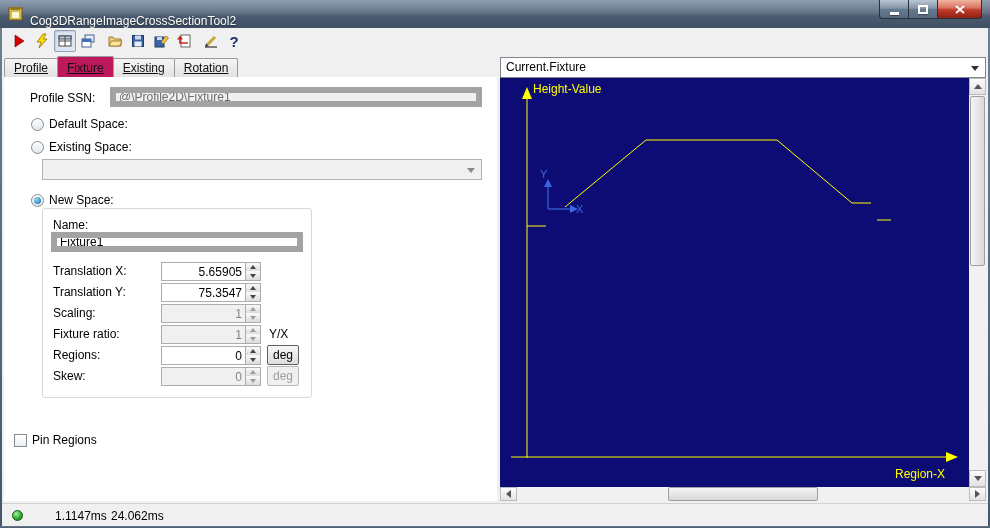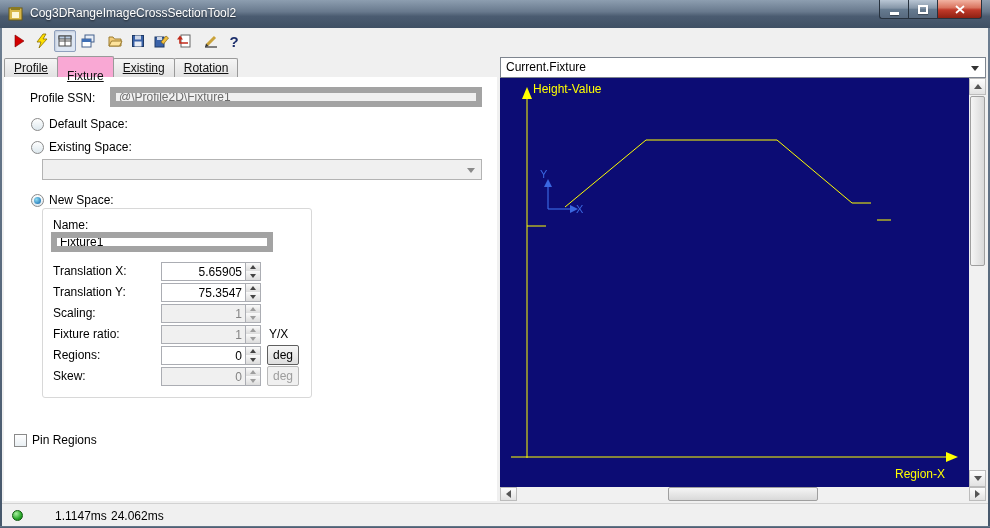--- a/index.html
+++ b/index.html
@@ -7,21 +7,21 @@
   #window {
     position:relative; width:990px; height:528px; overflow:hidden;
     background:#f0f0f0; font-family:"Liberation Sans", sans-serif; font-size:12px; color:#000;
   }
   
   .titlebar {
     position:absolute; left:0; top:0; width:990px; height:28px;
     background:linear-gradient(180deg,#8d9eb0 0%,#68798d 42%,#4b5c71 58%,#3f5064 100%);
   }
   .appicon { position:absolute; left:8px; top:6px; }
-  .title { position:absolute; left:30px; top:6px; color:#fff; text-shadow:0 1px 2px rgba(0,0,0,.65); }
+  .title { position:absolute; left:30px; top:14px; color:#fff; text-shadow:0 1px 2px rgba(0,0,0,.65); }
   .winbtns { position:absolute; top:0; right:8px; display:flex; }
   .wbtn { height:19px; box-sizing:border-box; border:1px solid #27323e; border-top:none;
           display:flex; align-items:center; justify-content:center; }
   .wbtn.minb,.wbtn.maxb { width:29px; background:linear-gradient(180deg,#b9c6d4,#8596a8 45%,#667b90 52%,#57697e); }
   .wbtn.minb { border-bottom-left-radius:3px; border-right:none; }
   .wbtn.maxb { border-right:none; }
   .wbtn.closeb { width:45px; border-bottom-right-radius:3px;
           background:linear-gradient(180deg,#f2b3a2,#da7560 42%,#c03a2a 55%,#8e2012); }
   .glyph-min { width:9px; height:3px; background:#fff; margin-top:8px; box-shadow:0 1px 1px rgba(0,0,0,.4); }
   .glyph-max { width:10px; height:9px; border:2px solid #fff; box-sizing:border-box; box-shadow:0 1px 1px rgba(0,0,0,.3); }
@@ -29,21 +29,21 @@
   .toolbar { position:absolute; left:0; top:28px; width:990px; height:28px; background:#f0f0f0; }
   .tb-btn { position:absolute; top:2px; width:22px; height:22px; display:flex; align-items:center;
             justify-content:center; border:1px solid transparent; border-radius:2px; box-sizing:border-box; }
   .tb-btn.pressed { border-color:#8fa0bd; background:#dde6f3; box-shadow:inset 1px 1px 2px rgba(0,0,0,.12); }
   .help-glyph { font-weight:bold; font-size:15px; color:#1c2e6b; }
   
   .tabstrip { position:absolute; left:4px; top:56px; height:21px; display:flex; align-items:flex-end; z-index:2; }
   .tab { height:19px; padding:2px 9px 0; box-sizing:border-box; border:1px solid #9a9a9a; border-bottom:none;
          background:linear-gradient(#f5f5f5,#e2e2e2); border-top-left-radius:2px; border-top-right-radius:2px;
          margin-right:-1px; color:#111;text-decoration:underline; }
-  .tab.active { background:#f9a8d4; height:21px; padding-top:12px; position:relative; z-index:3; }
+  .tab.active { background:#be185d; height:21px; padding-top:4px; position:relative; z-index:3; }
   
   .page { position:absolute; left:4px; top:77px; width:493px; height:424px; background:#fff; }
   .lbl { position:absolute; white-space:nowrap; }
   .tbox { position:absolute; box-sizing:border-box; border:6px solid #a3a3a3; background:#fff;
           font:12px "Liberation Sans",sans-serif; padding:4px 3px; }
   .tbox.ro { background:#f0f0f0; color:#6b6b6b; }
   .radio { position:absolute; width:13px; height:13px; border:1px solid #8a8a8a; border-radius:50%;
            background:linear-gradient(#fefefe,#dde8ee); box-sizing:border-box; }
   .radio.sel::after { content:""; position:absolute; left:2px; top:2px; width:7px; height:7px; border-radius:50%;
            background:radial-gradient(circle at 35% 35%,#8fdcf2,#2a7fbc 75%); }
@@ -219,21 +219,21 @@
     <div class="combo" style="left:38px; top:82px; width:440px; height:21px">
       <span class="lbl" style="left:5px; top:3px; color:#8a8a8a"></span>
       <div class="combo-arrow"></div>
     </div>
 
     <div class="radio sel" style="left:27px; top:117px"></div>
     <span class="lbl" style="left:45px; top:116px">New Space:</span>
 
     <div class="groupbox">
       <span class="lbl" style="left:10px; top:9px">Name:</span>
-      <input class="tbox" style="left: 8px; top: 23px; width: 222px; height: 19px;" value="Fixture1">
+      <input class="tbox" style="left: 8px; top: 23px; width: 252px; height: 19px;" value="Fixture1">
 
       <span class="lbl" style="left:10px; top:55px">Translation X:</span>
       <div class="spin" style="left:118px; top:53px">
         <input value="5.65905" style="">
         <div class="sb up">
             <div class="tri-up"></div>
           </div>
         <div class="sb dn">
             <div class="tri-dn"></div>
           </div>

